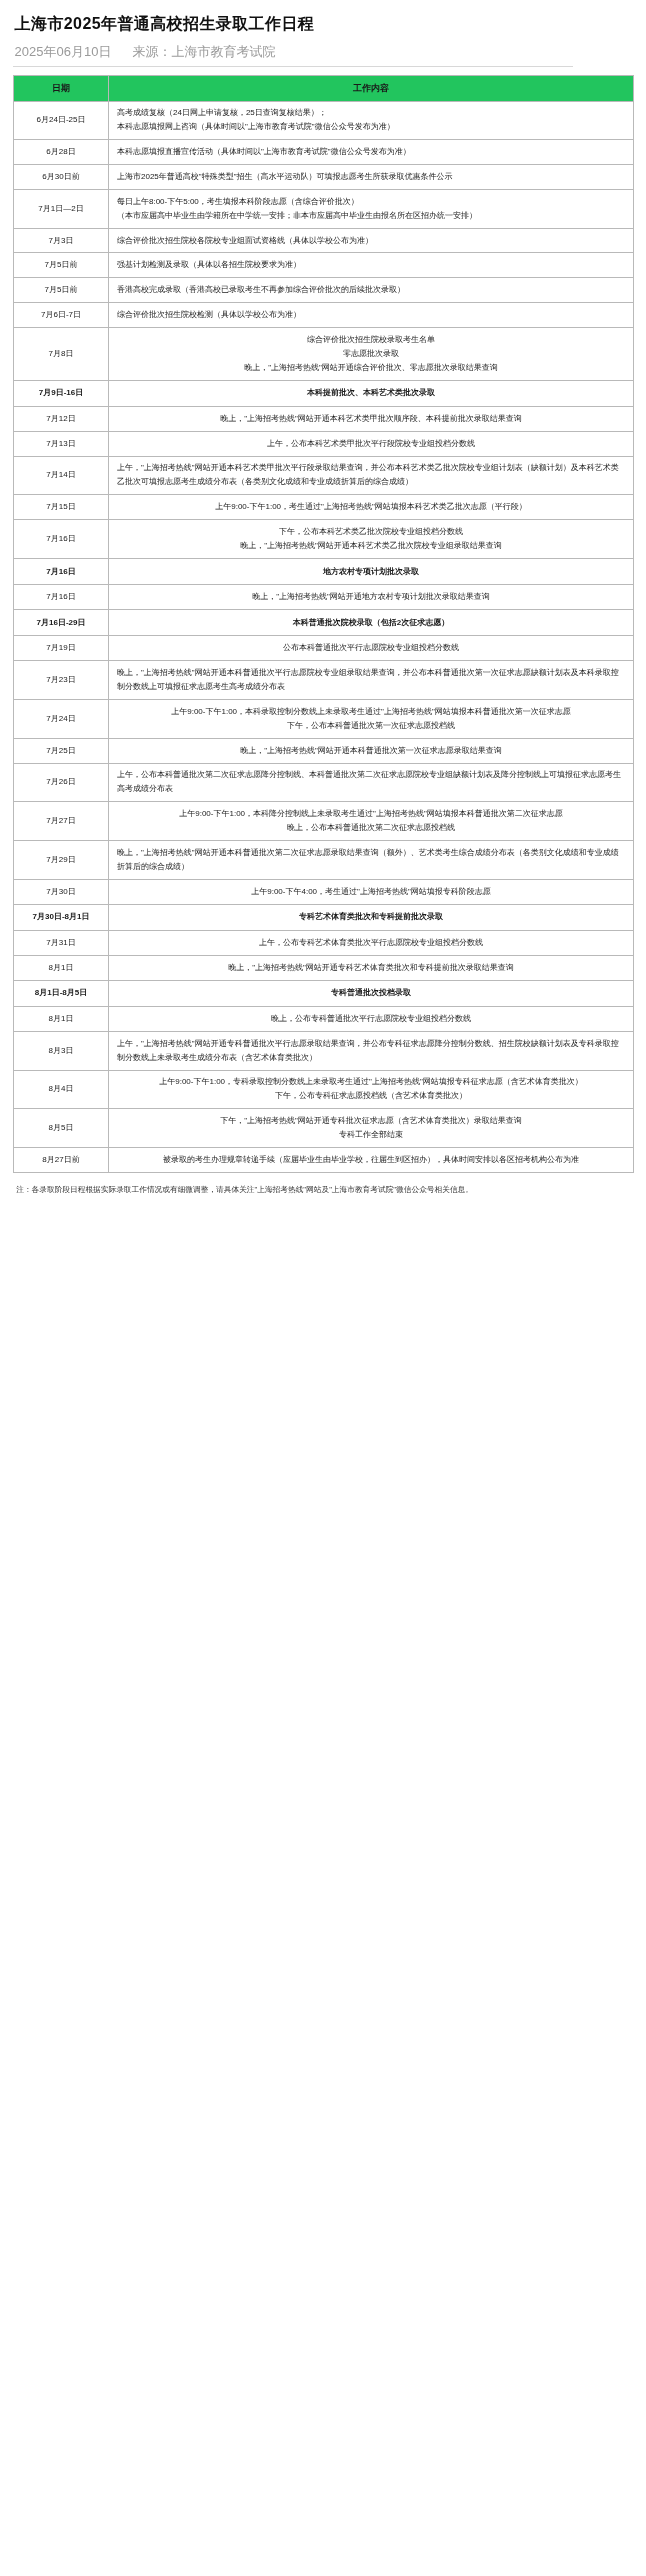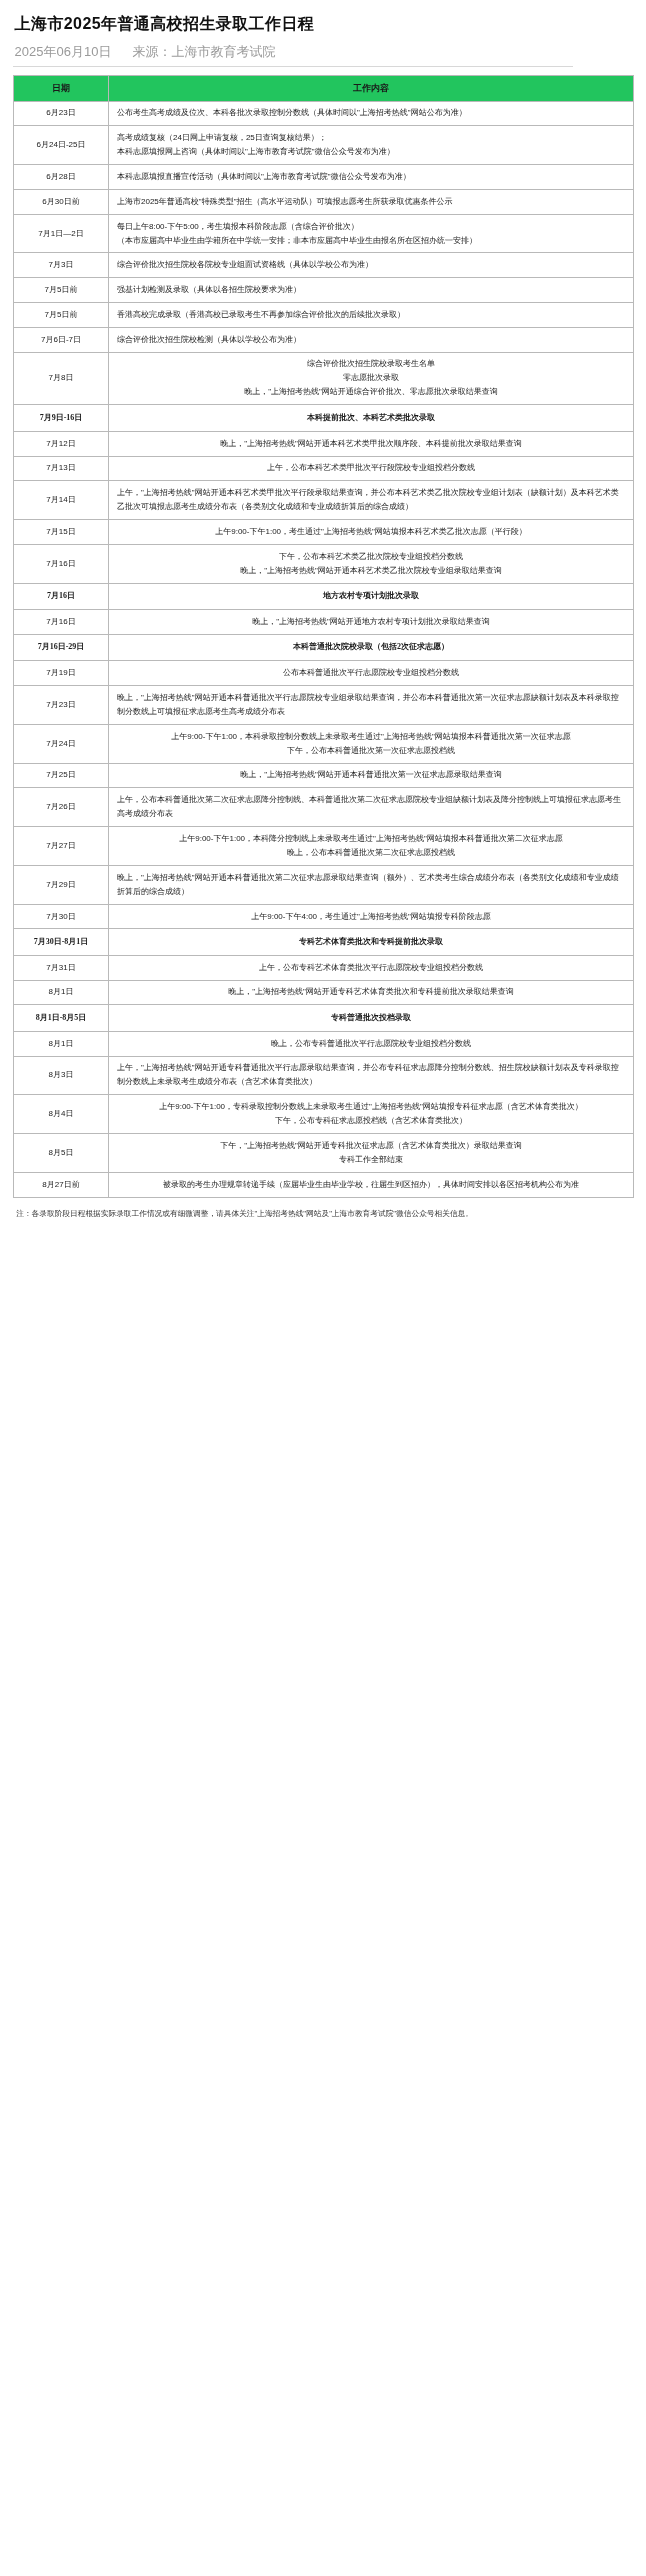--- a/index.html
+++ b/index.html
@@ -69,21 +69,20 @@
     text-align: left;
     padding: 4.9px 8px;
     line-height: 1.75;
     color: #1a1a1a;
   }
   td.content.center { text-align: center; }
   tr.section td {
     font-weight: bold;
     text-align: center;
     padding: 5.7px 3.2px;
-    font-family: Liberation Serif, serif;
   }
   tr.section td.date { font-weight: bold; }
   .note {
     font-size: 7.7px;
     line-height: 1.8;
     color: #333;
     margin: 9.7px 3.2px 4.9px 3.2px;
     text-align: justify;
     text-indent: 0;
   }
@@ -109,24 +108,20 @@
       <col class="c-content">
     </colgroup>
     <thead>
       <tr>
         <th>日期</th>
         <th>工作内容</th>
       </tr>
     </thead>
     <tbody id="schedule-body">
         <tr>
-          <td class="date">6月23日</td>
-          <td class="content">公布考生高考成绩及位次、本科各批次录取控制分数线（具体时间以"上海招考热线"网站公布为准）</td>
-        </tr>
-        <tr>
           <td class="date">6月24日-25日</td>
           <td class="content">高考成绩复核（24日网上申请复核，25日查询复核结果）；<br>本科志愿填报网上咨询（具体时间以"上海市教育考试院"微信公众号发布为准）</td>
         </tr>
         <tr>
           <td class="date">6月28日</td>
           <td class="content">本科志愿填报直播宣传活动（具体时间以"上海市教育考试院"微信公众号发布为准）</td>
         </tr>
         <tr>
           <td class="date">6月30日前</td>
           <td class="content">上海市2025年普通高校"特殊类型"招生（高水平运动队）可填报志愿考生所获录取优惠条件公示</td>

